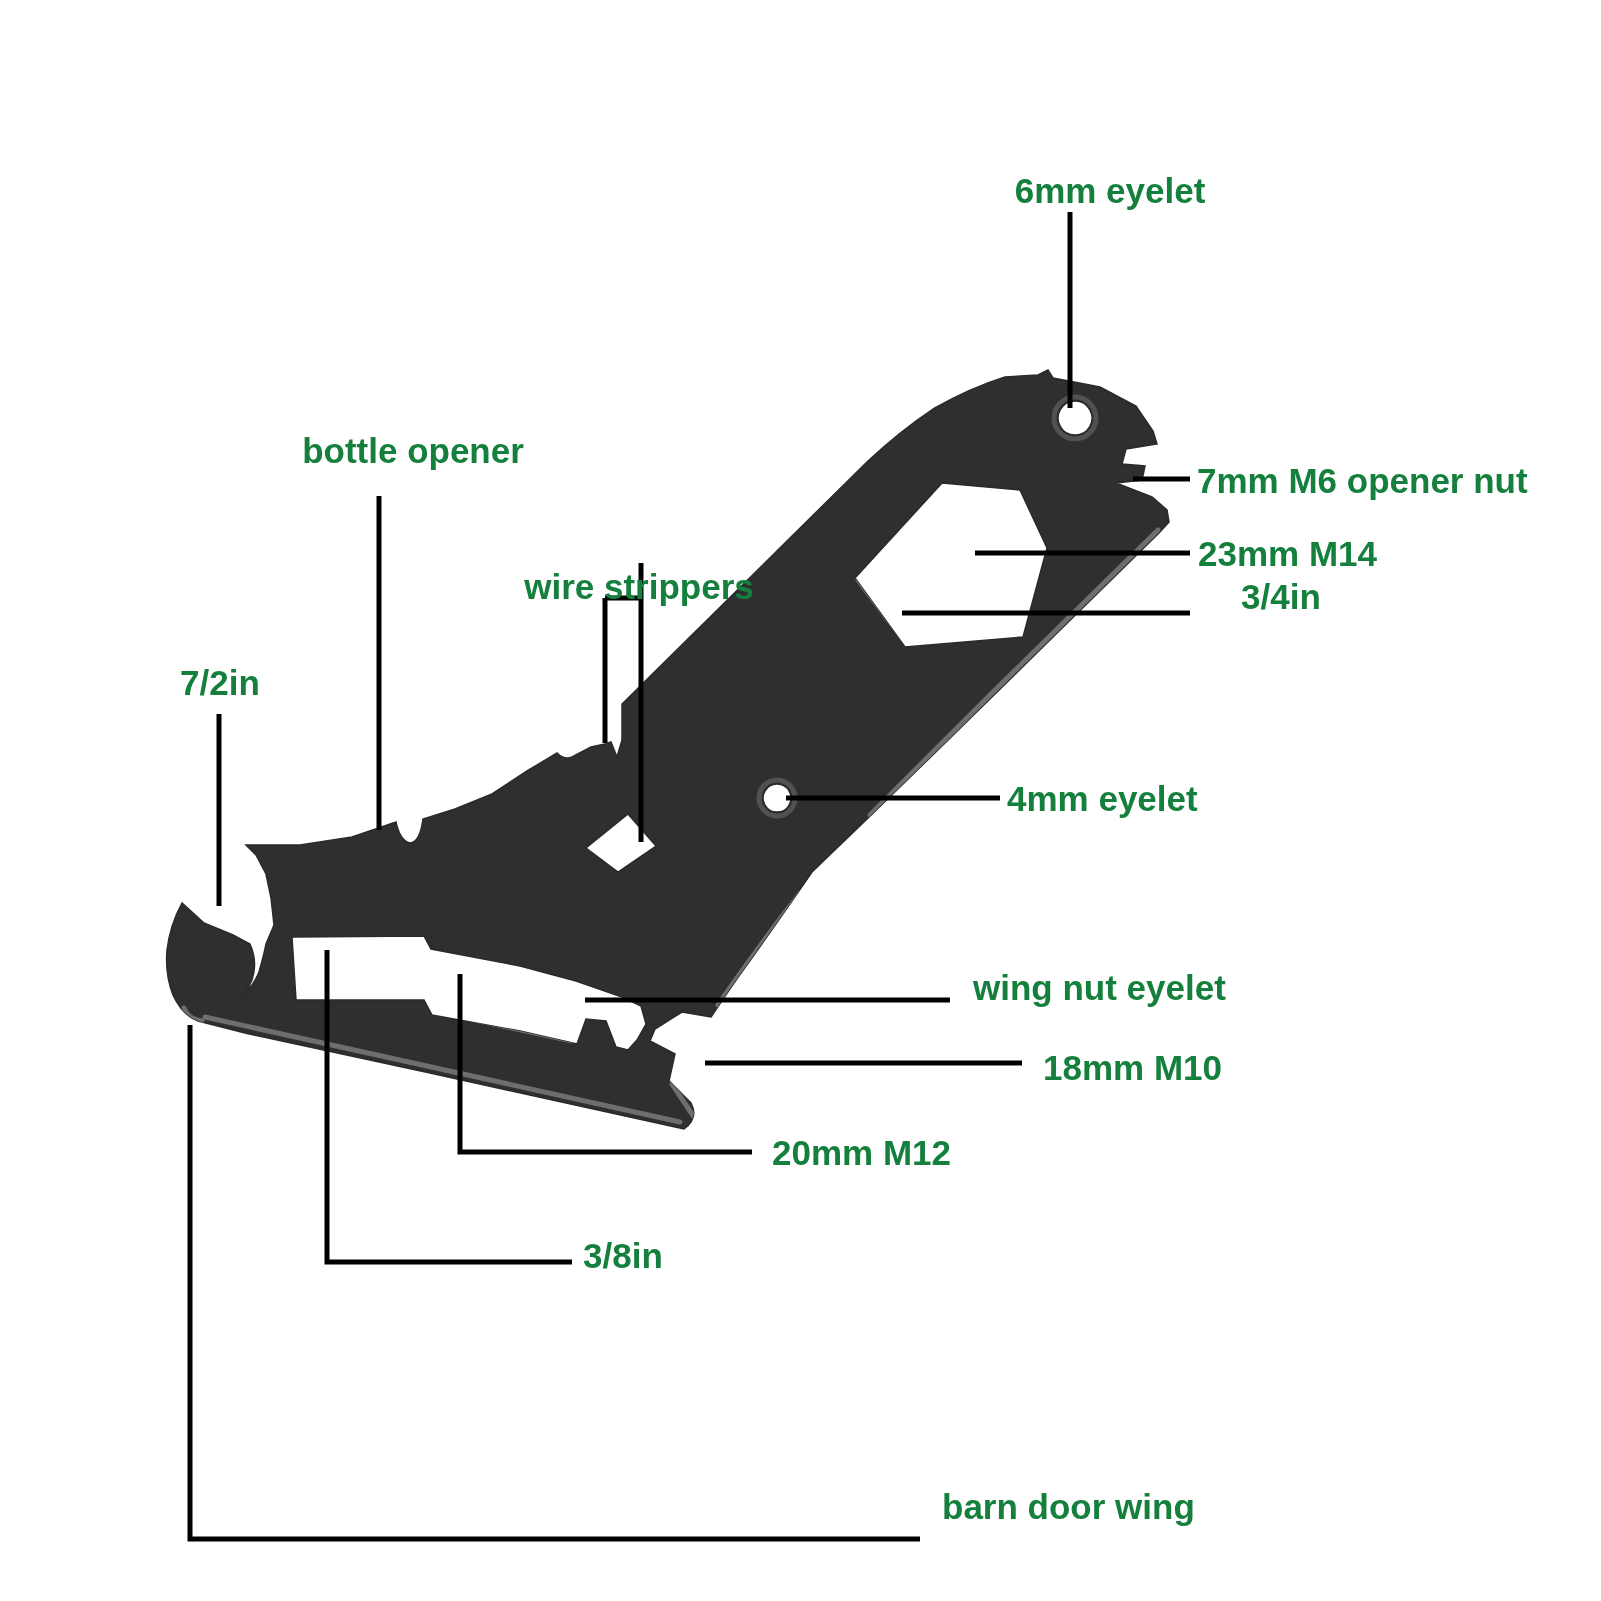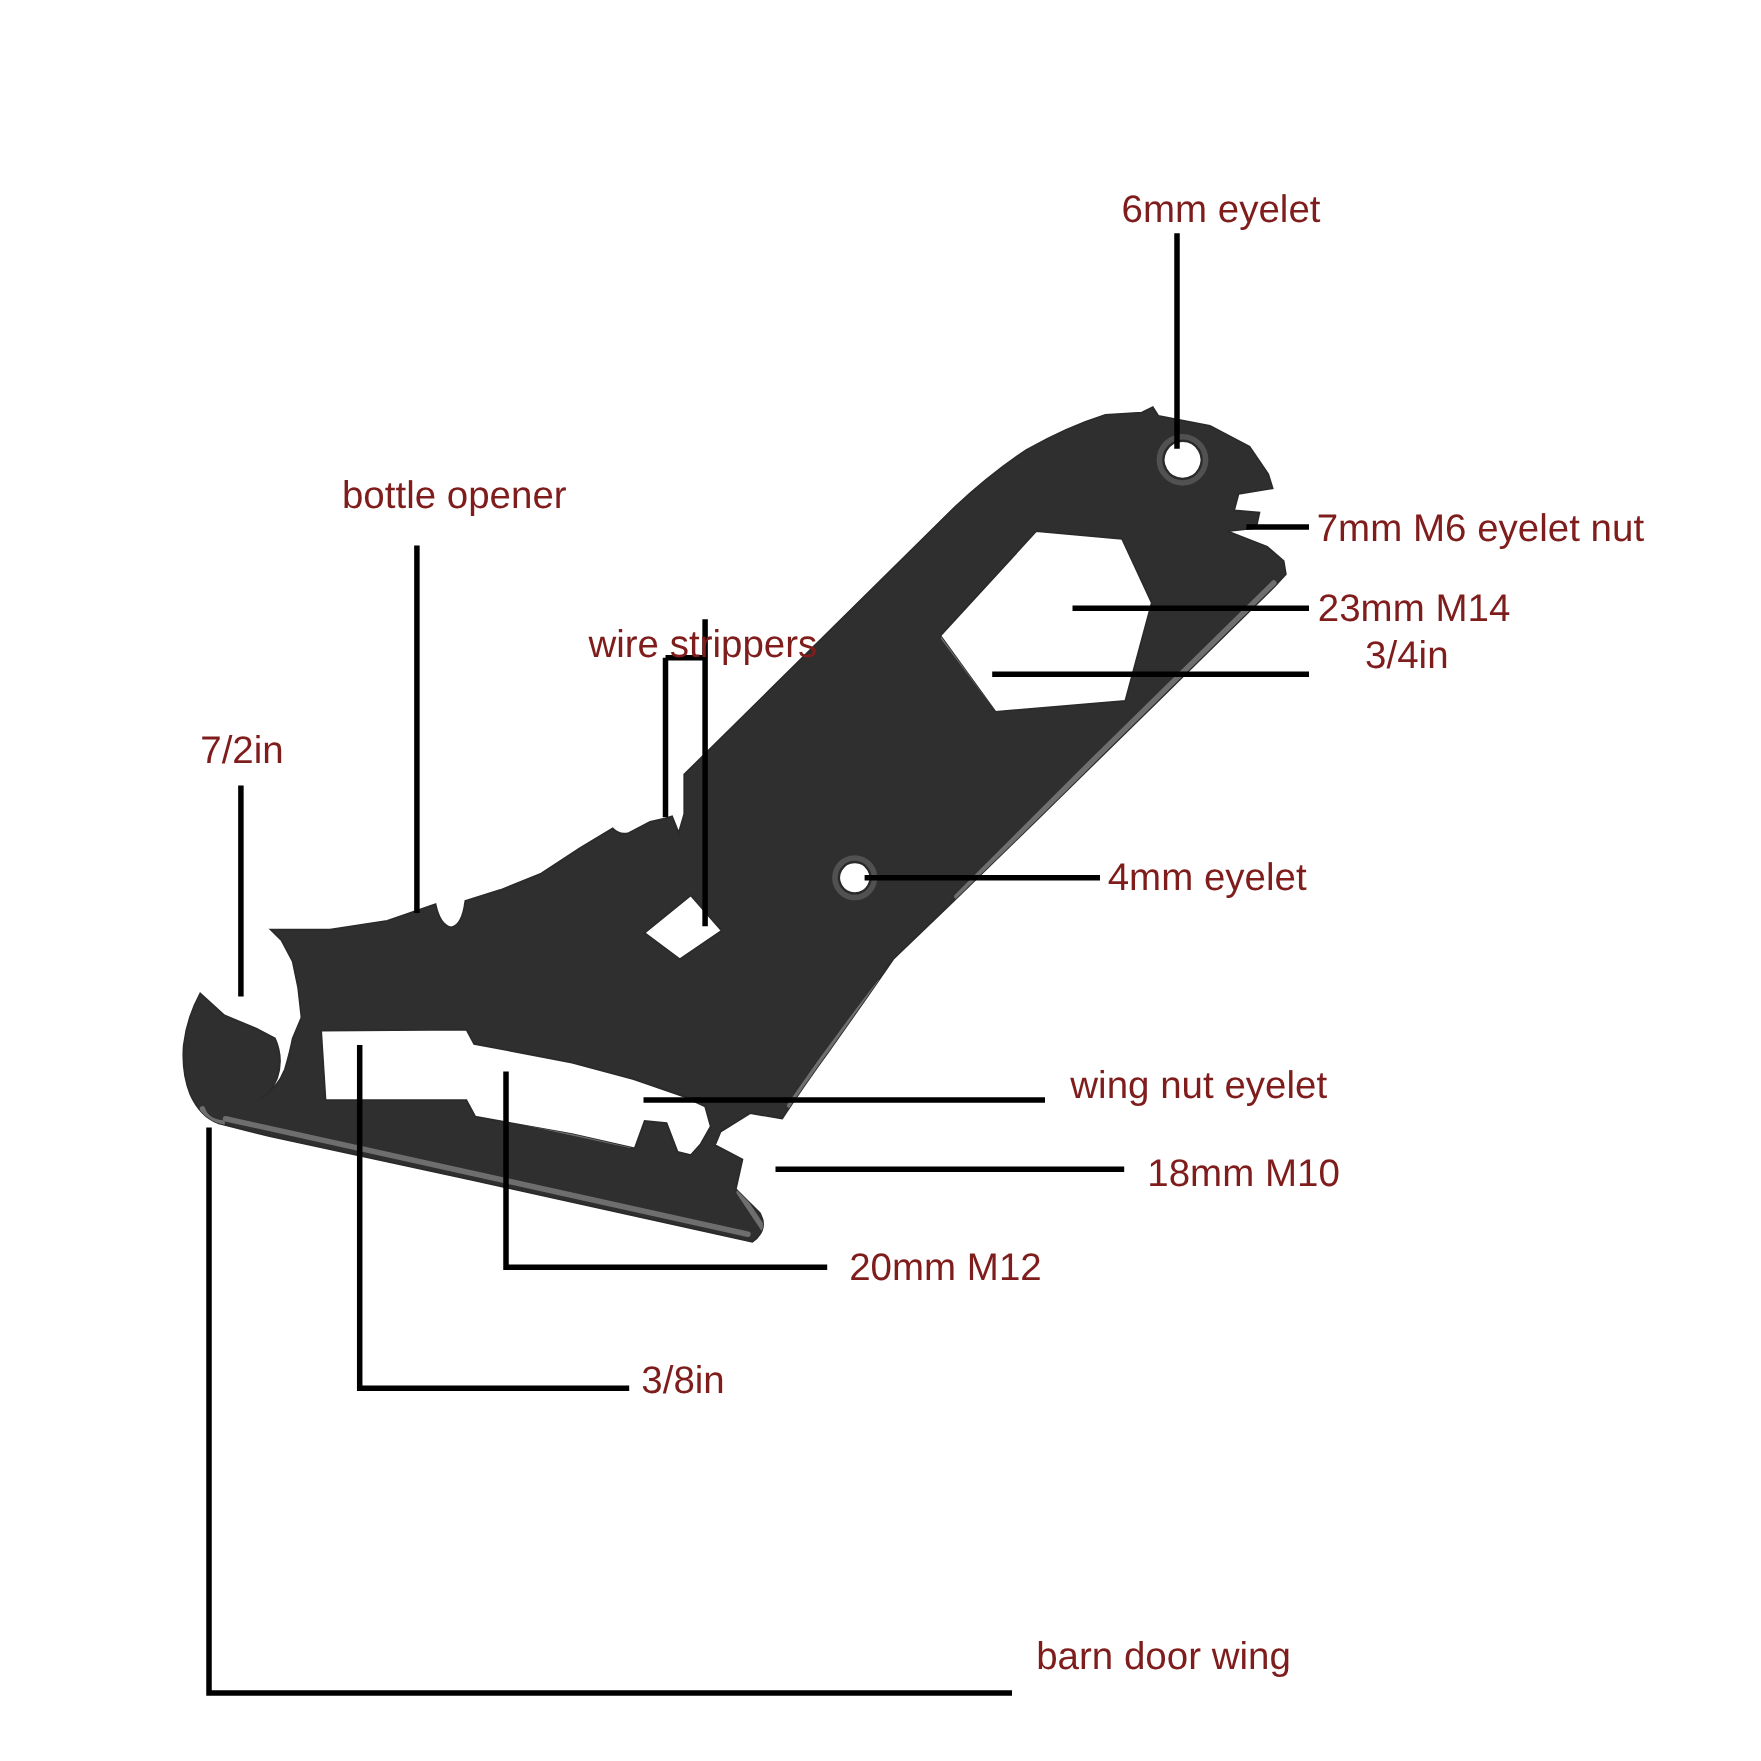--- a/index.html
+++ b/index.html
@@ -18,24 +18,24 @@
     font-family: "Liberation Sans", sans-serif;
   }
   .stage svg {
     position: absolute;
     left: 0;
     top: 0;
   }
   .lbl {
     position: absolute;
     font-family: "Liberation Sans", sans-serif;
-    font-weight: 400;
+    font-weight: 700;
     font-size: 35px;
     line-height: 1;
-    color: #7f1d1d;
+    color: #15803d;
     white-space: nowrap;
     transform: translateY(-50%);
     letter-spacing: 0px;
   }
   .lbl.center {
     transform: translate(-50%, -50%);
   }
 </style>
 </head>
 <body>
@@ -126,21 +126,21 @@
       <path d="M219 714 V906"></path>
       <path d="M585 1000 H950"></path>
       <path d="M705 1063 H1022"></path>
       <path d="M460 974 V1152 H752"></path>
       <path d="M327 950 V1262 H572"></path>
       <path d="M190 1025 V1539 H920"></path>
     </g>
   </svg>
 
   <div class="lbl center" style="left:1110px; top:190px;">6mm eyelet</div>
-  <div class="lbl" style="left:1197px; top:480px;">7mm M6 eyelet nut</div>
+  <div class="lbl" style="left:1197px; top:480px;">7mm M6 opener nut</div>
   <div class="lbl" style="left:1198px; top:553px;text-align:center;">23mm M14</div>
   <div class="lbl" style="left:1197px; top:596px;margin-left:44px;">3/4in</div>
   <div class="lbl" style="left:1007px; top:798px;">4mm eyelet</div>
   <div class="lbl center" style="left:413px;  top:450px;">bottle opener</div>
   <div class="lbl center" style="left:639px;  top:542px;margin-top:44px;">wire strippers</div>
   <div class="lbl center" style="left:220px;  top:682px;">7/2in</div>
   <div class="lbl" style="left:973px;  top:987px;">wing nut eyelet</div>
   <div class="lbl" style="left:1043px; top:1067px;text-align:right;">18mm M10</div>
   <div class="lbl" style="left:772px;  top:1152px;">20mm M12</div>
   <div class="lbl" style="left:583px;  top:1255px;">3/8in</div>

